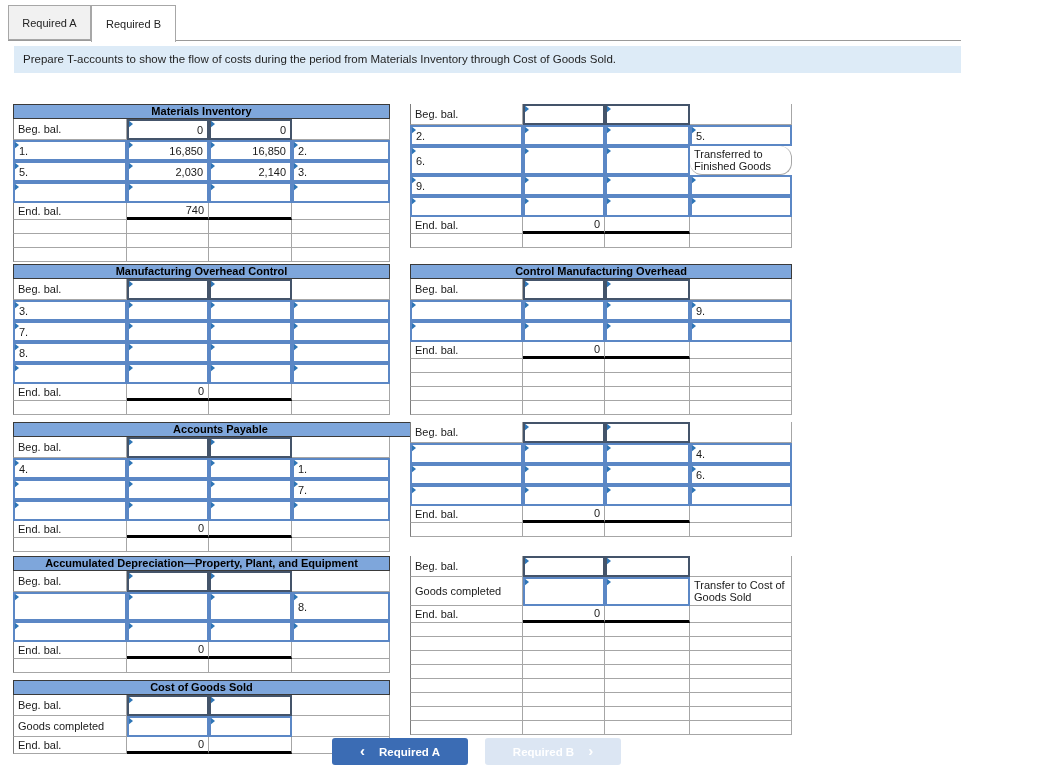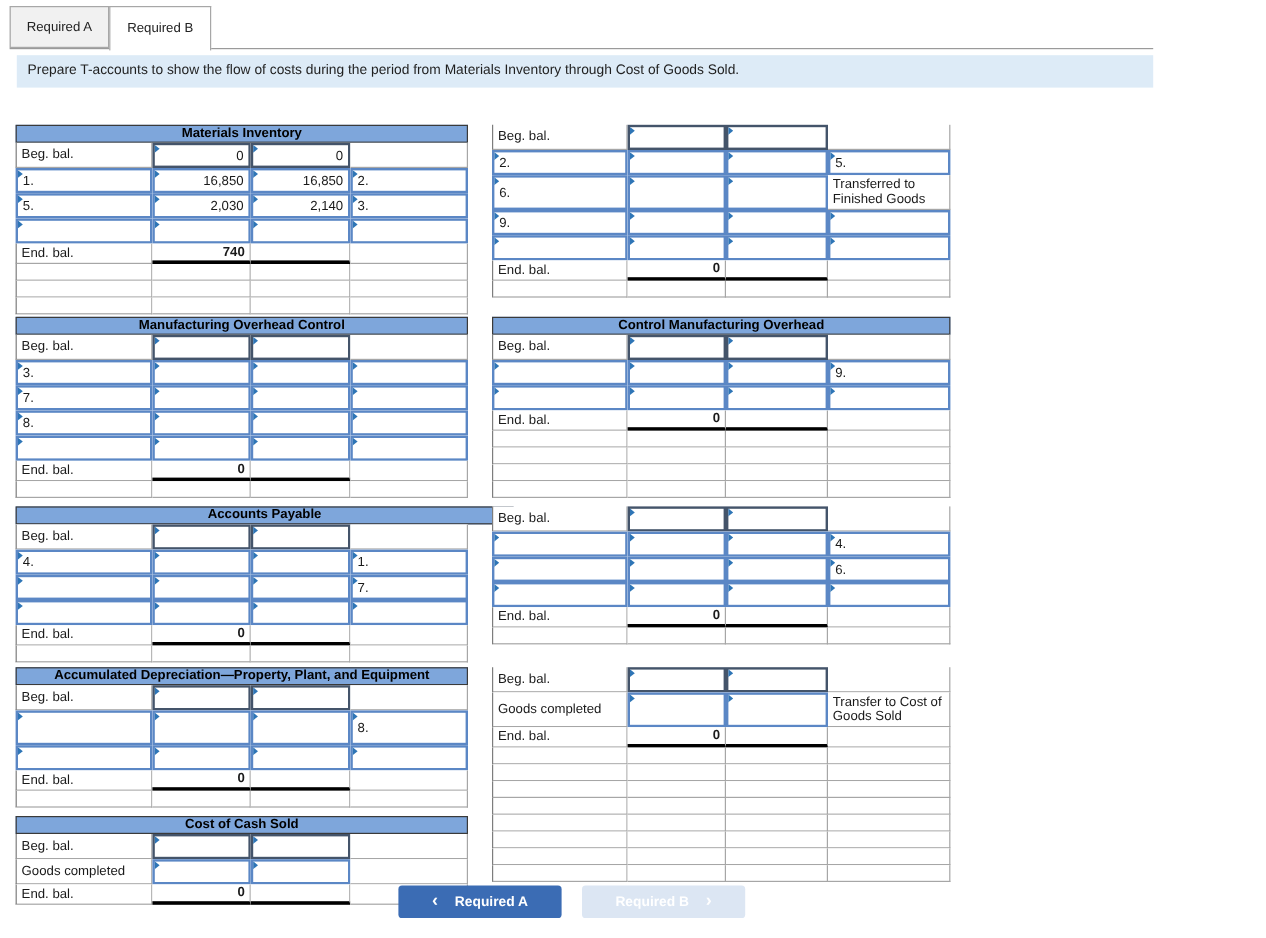--- a/index.html
+++ b/index.html
@@ -20,21 +20,21 @@
          line-height:13px;font-weight:bold;text-align:center;font-size:11px;color:#000;}
   .trow{display:flex;position:relative;box-sizing:border-box;}
   .cell{position:relative;box-sizing:border-box;display:flex;align-items:center;overflow:hidden;
         padding:0 4px;background:#fff;}
   .cell .ctext{width:100%;line-height:12px;}
   .cell.num .ctext{text-align:right;}
   .grid{border-right:1px solid #a6a6a6;border-bottom:1px solid #a6a6a6;}
   .trow .grid:first-child{border-left:1px solid #7d7d7d;}
   .box{border:2px solid #5b87c5;height:100%;}
   .box.given{border-color:#44546a;}
-  .endcell{border-bottom:3px solid #000;font-weight:bold;}
+  .endcell{border-bottom:3px solid #000;}
   .marker{position:absolute;top:-1px;left:-1px;width:0;height:0;
           border-top:4px solid transparent;border-bottom:4px solid transparent;
           border-left:5px solid #2e75b6;}
   
   .btn{position:absolute;top:738px;width:136px;height:27px;border:none;border-radius:3px;
        color:#fff;font-weight:bold;font-size:11.5px;font-family:"Liberation Sans",sans-serif;
        display:flex;align-items:center;justify-content:center;gap:14px;cursor:pointer;}
   .btn .chev{font-size:15px;font-weight:bold;line-height:1;position:relative;top:-1px;}
   .btn.primary{left:332px;background:#3b6cb4;}
   .btn.disabled{left:485px;background:#dce6f3;cursor:default;}
@@ -197,21 +197,21 @@
             <span class="ctext">6.</span>
           </div>
           <div class="cell num box" style="width: 82px;">
             <span class="marker"></span>
             <span class="ctext"></span>
           </div>
           <div class="cell num box" style="width: 85px;">
             <span class="marker"></span>
             <span class="ctext"></span>
           </div>
-          <div class="cell grid" style="width: 102px;">
+          <div class="cell grid" style="width: 102px; border-radius: 12px;">
             <span class="ctext">Transferred to Finished Goods</span>
           </div>
         </div>
         <div class="trow" style="height: 21px;">
           <div class="cell box" style="width: 113px;">
             <span class="marker"></span>
             <span class="ctext">9.</span>
           </div>
           <div class="cell num box" style="width: 82px;">
             <span class="marker"></span>
@@ -819,21 +819,21 @@
           <div class="cell grid" style="width: 102px;"></div>
         </div>
         <div class="trow" style="height: 14px;">
           <div class="cell grid" style="width: 113px;"></div>
           <div class="cell num grid" style="width: 82px;"></div>
           <div class="cell num grid" style="width: 85px;"></div>
           <div class="cell grid" style="width: 102px;"></div>
         </div>
       </div>
       <div class="taccount" style="left: 13px; top: 656px; width: 377px;">
-        <div class="thead">Cost of Cash Sold</div>
+        <div class="thead">Cost of Goods Sold</div>
         <div class="trow" style="height: 21px;">
           <div class="cell grid" style="width: 114px;">
             <span class="ctext">Beg. bal.</span>
           </div>
           <div class="cell num box given" style="width: 82px;">
             <span class="marker"></span>
             <span class="ctext"></span>
           </div>
           <div class="cell num box given" style="width: 83px;">
             <span class="marker"></span>

